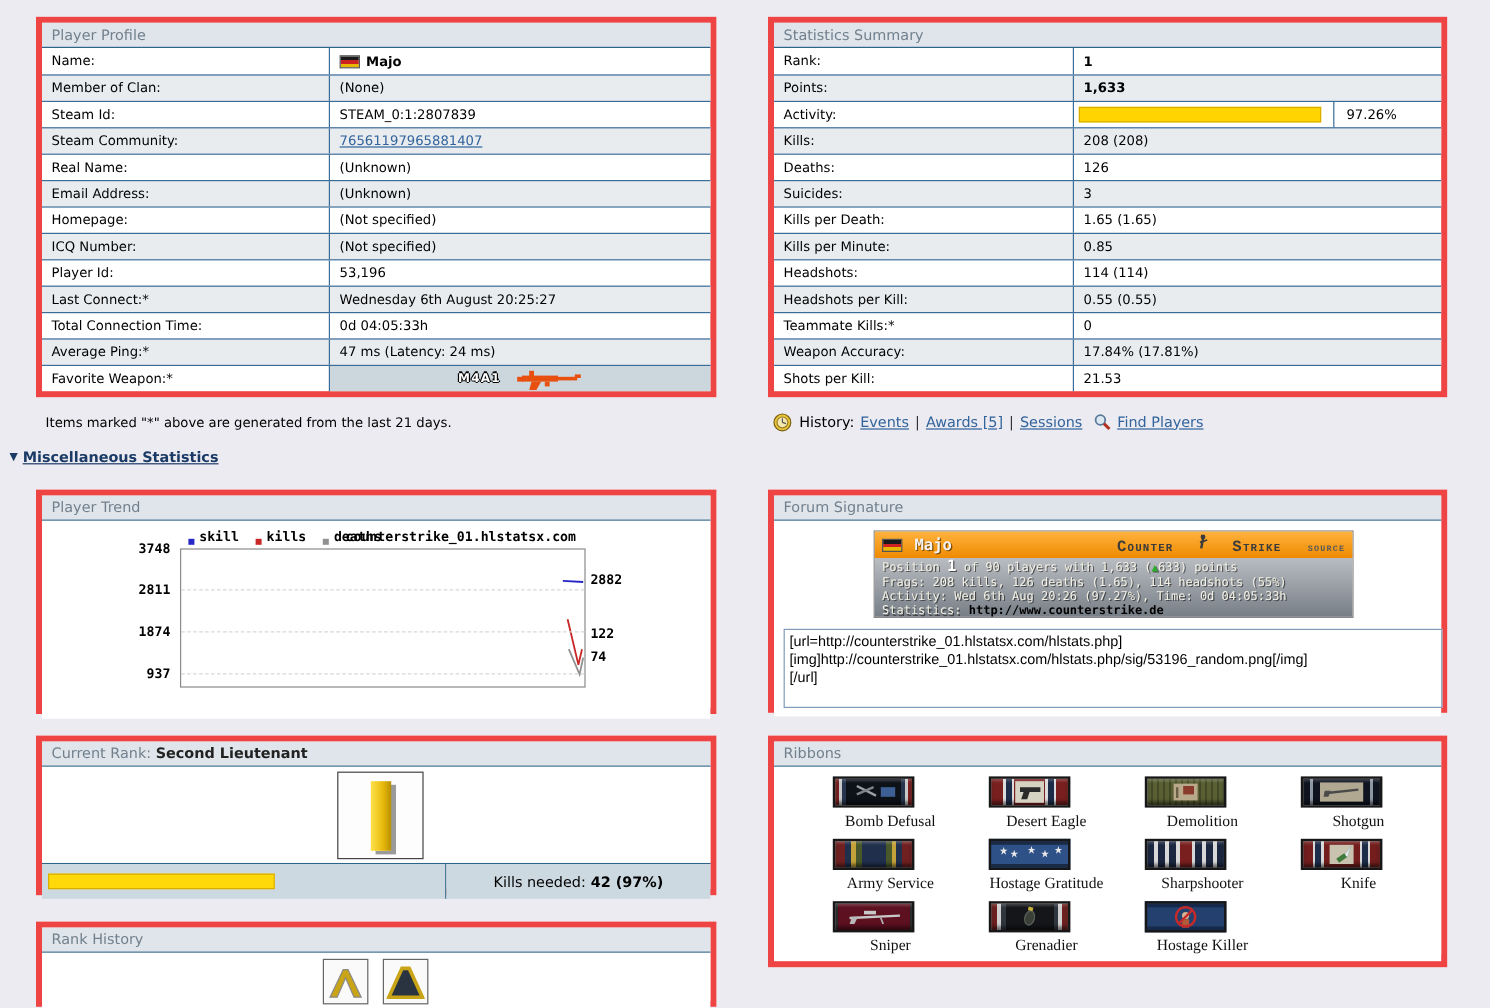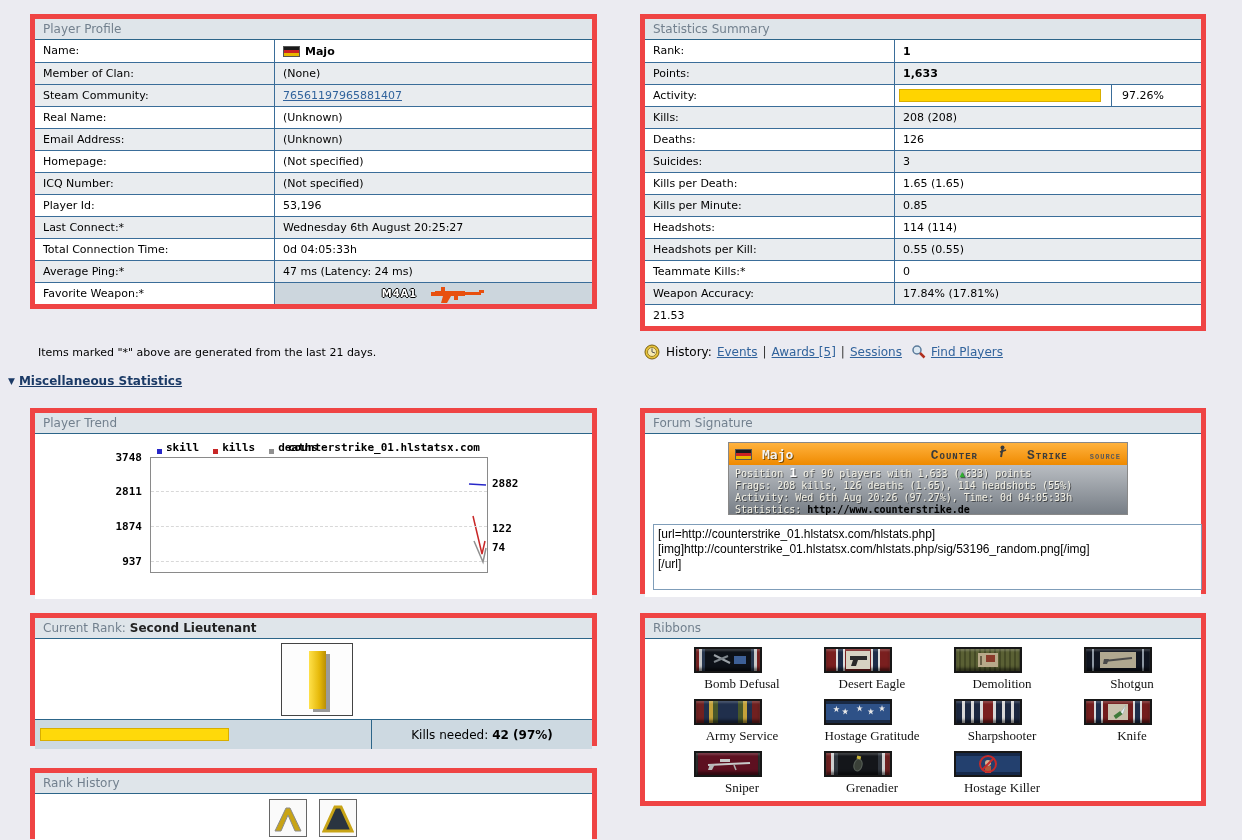--- a/index.html
+++ b/index.html
@@ -109,20 +109,24 @@
     <div class="tlabel">Name:</div>
     <div class="tvalue">
         <span class="flag"></span>
         <span class="bold">Majo</span>
       </div>
   </div>
   <div class="trow alt">
     <div class="tlabel">Member of Clan:</div>
     <div class="tvalue">(None)</div>
   </div>
+  <div class="trow">
+    <div class="tlabel">Steam Id:</div>
+    <div class="tvalue">STEAM_0:1:2807839</div>
+  </div>
   <div class="trow alt">
     <div class="tlabel">Steam Community:</div>
     <div class="tvalue">
         <a class="lnk">76561197965881407</a>
       </div>
   </div>
   <div class="trow">
     <div class="tlabel">Real Name:</div>
     <div class="tvalue">(Unknown)</div>
   </div>
@@ -222,20 +226,21 @@
   </div>
   <div class="trow">
     <div class="tlabel">Teammate Kills:*</div>
     <div class="tvalue">0</div>
   </div>
   <div class="trow alt">
     <div class="tlabel">Weapon Accuracy:</div>
     <div class="tvalue">17.84% (17.81%)</div>
   </div>
   <div class="trow">
+    <div class="tlabel">Shots per Kill:</div>
     <div class="tvalue">21.53</div>
   </div>
 </div>
 
 <div class="history">
   <svg width="17" height="17" viewBox="0 0 17 17">
     <circle cx="8" cy="9" r="7" fill="#e8c23a" stroke="#7a6210"></circle>
     <circle cx="8" cy="9" r="4.5" fill="#f6e9b0" stroke="#9a822a"></circle>
     <line x1="8" y1="9" x2="8" y2="5.5" stroke="#555" stroke-width="1"></line>
     <line x1="8" y1="9" x2="11" y2="10" stroke="#555" stroke-width="1"></line>

